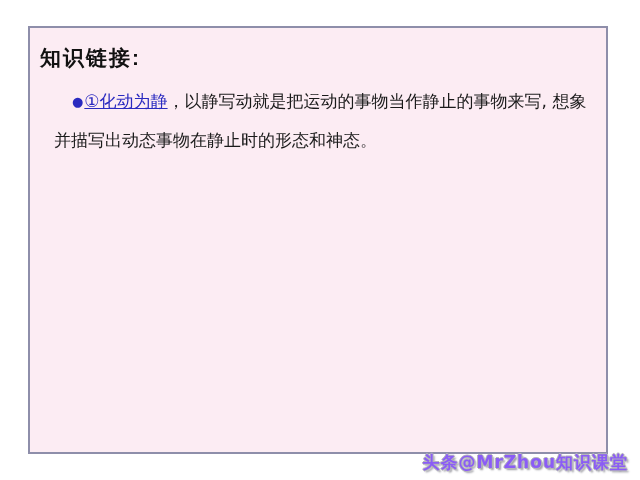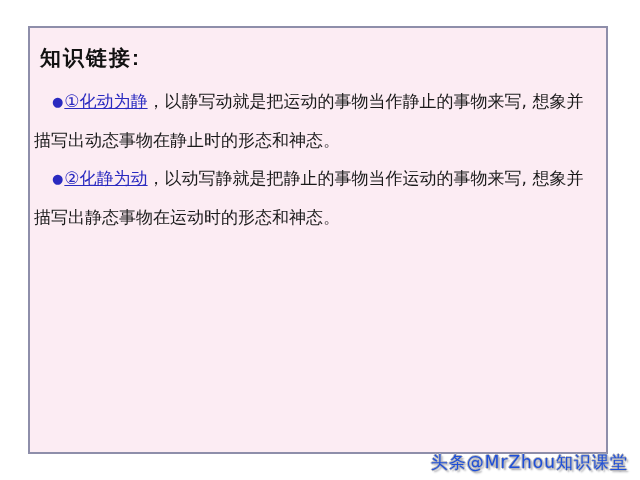--- a/index.html
+++ b/index.html
@@ -24,21 +24,21 @@
   }
   .title{
     margin:16px 0 0 10px;
     font-family:Liberation Sans, sans-serif;
     font-weight:bold;
     font-size:21px;
     letter-spacing:2px;
     color:#111111;
   }
   .content{
-    margin:10px 16px 0 4px;
+    margin:10px 16px 0 24px;
     font-size:17px;
     line-height:38px;
     color:#1a1a1a;
   }
   .item{
     margin:0;
     text-indent:18px;
     white-space:pre-wrap;
   }
   .bullet{
@@ -53,43 +53,42 @@
     cursor:pointer;
   }
   .rest{
     color:#1a1a1a;
   }
   .watermark{
     position:absolute;
     right:12px;
     bottom:6px;
     font-size:17px;
-    font-weight:normal;
+    font-weight:bold;
     letter-spacing:1px;
-    color:#1d4ed8;
+    color:#8b5cf6;
     text-shadow:
       1px 0 0 #b5b5bb, -1px 0 0 #b5b5bb,
       0 1px 0 #b5b5bb, 0 -1px 0 #b5b5bb,
       2px 2px 2px #9a9aa0;
   }
 </style>
 </head>
 <body>
 
 <div class="slide">
 
   <div class="panel">
 
     <div class="title">知识链接:</div>
 
     <div class="content">
 
       <p class="item"><span class="bullet">●</span><span class="term">①化动为静</span><span class="rest">，以静写动就是把运动的事物当作静止的事物来写, 想象并描写出动态事物在静止时的形态和神态。</span></p>
 
-      <p class="item"><span class="bullet">●</span><span class="term">②化静为动</span><span class="rest">，以动写静就是把静止的事物当作运动的事物来写, 想象并描写出静态事物在运动时的形态和神态。</span></p>
 
 
 
 
     </div>
   </div>
 
   <div class="watermark">头条@MrZhou知识课堂</div>
 
 </div>

